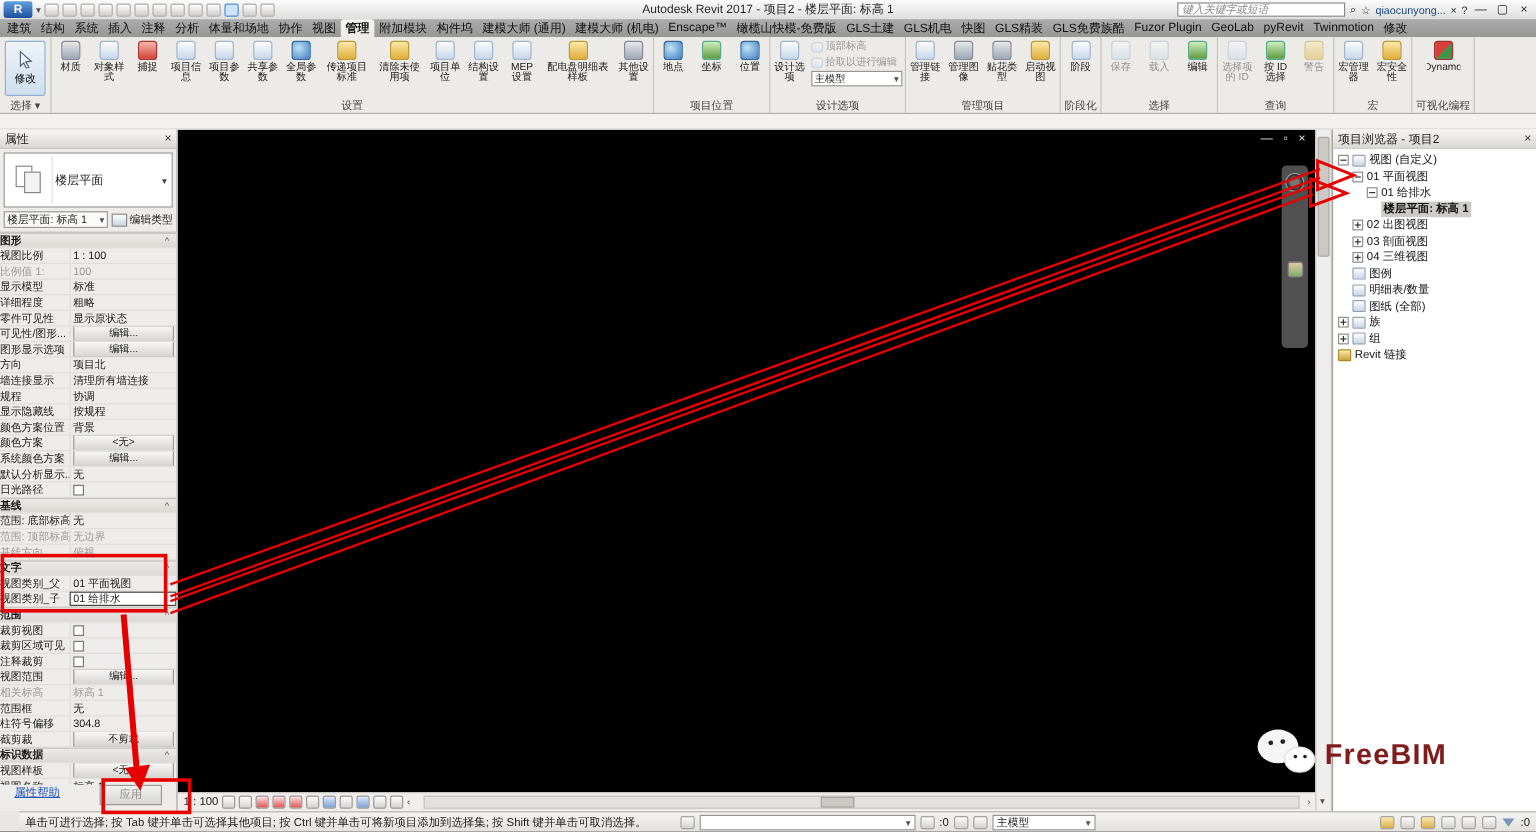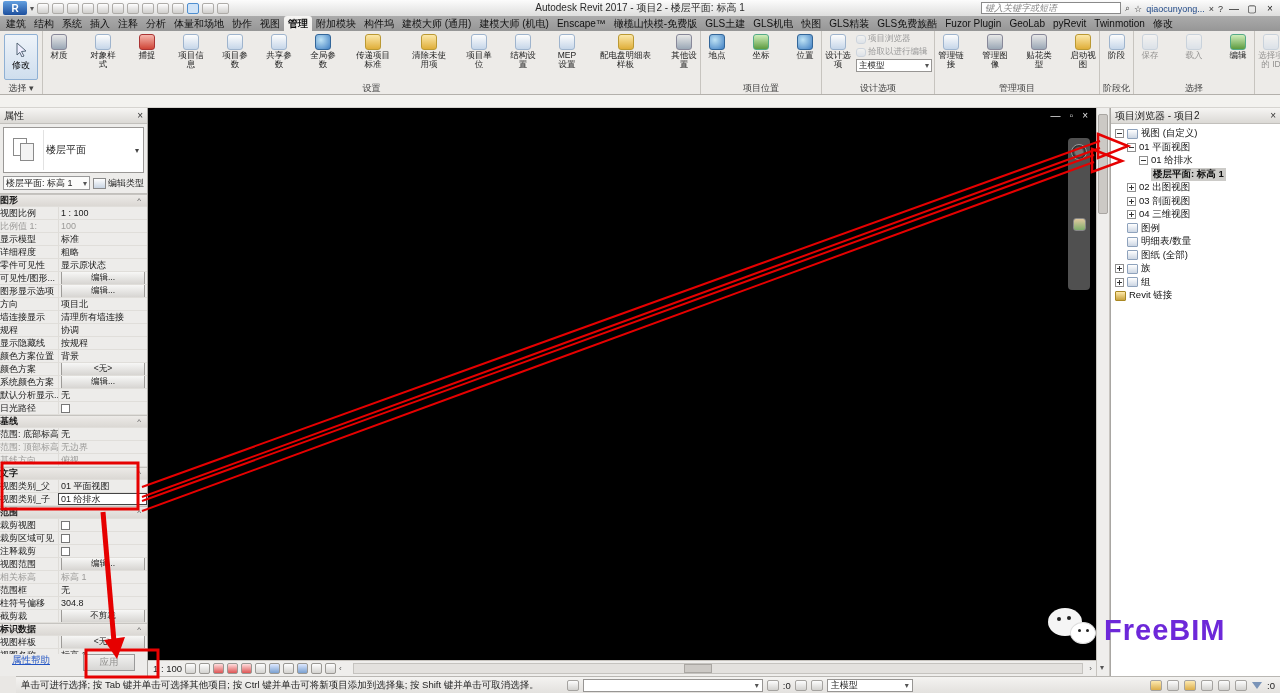--- a/index.html
+++ b/index.html
@@ -15,21 +15,21 @@
 .ticn{font-size:9px;color:#333}
 .user{color:#224a88}
 .winbtn{width:14px;text-align:center;color:#222;font-size:10px}
 
 .tabbar{position:absolute;top:16px;height:15px;left:0;right:0;background:linear-gradient(#ababab,#969696);display:flex;align-items:stretch;font-size:10px;color:#111;padding-left:2px;z-index:5;white-space:nowrap}
 .tab{padding:4px 4px;display:flex;align-items:center}
 .tab.active{background:linear-gradient(#f6f5f3,#edebe8);border-radius:3px 3px 0 0;font-weight:bold}
 
 .ribbon{position:absolute;top:31px;left:0;right:0;height:64px;background:#edebe8;display:flex;border-bottom:1px solid #b3b0ab;z-index:5}
 .rgroup{border-right:1px solid #c7c4bf;display:flex;flex-direction:column}
-.rbtns{flex:1;display:flex;justify-content:center;gap:16px;padding:1px 2px 0}
+.rbtns{flex:1;display:flex;justify-content:center;gap:4px;padding:1px 2px 0}
 .rlabel{height:12px;font-size:9px;color:#454545;text-align:center;line-height:12px;white-space:nowrap;padding:0 3px}
 .bb{width:28px;display:flex;flex-direction:column;align-items:center;padding-top:2px;font-size:8.5px;line-height:9px;text-align:center;color:#222;overflow:hidden}
 .bb.w1{width:40px}.bb.w2{width:57px}
 .bicon{width:16px;height:16px;border-radius:3px;margin-bottom:1px;background:linear-gradient(#fdfdfd,#c6d6e9);border:1px solid #9fb4cd;flex:none}
 .ic-red{background:linear-gradient(#f6b6ad,#cf4537);border-color:#a33}
 .ic-green{background:linear-gradient(#cfeebb,#5d9b3f);border-color:#5a8}
 .ic-gold{background:linear-gradient(#fce8a9,#dfae39);border-color:#b93}
 .ic-globe{background:radial-gradient(circle at 35% 35%,#bfe3f5,#3f7ec2);border-color:#369}
 .ic-dyn{background:linear-gradient(135deg,#d8403c 50%,#3f9746 50%);border-color:#933}
 .ic-dark{background:linear-gradient(#e8e8e8,#9aa7b5);border-color:#889}
@@ -106,21 +106,21 @@
 .scombo{height:13px;border:1px solid #979593;background:#fff;display:flex;align-items:center;justify-content:space-between;padding:0 3px;font-size:9px;color:#222}
 .sb-mid{display:flex;align-items:center;gap:4px;margin-left:24px}
 .sb-right{margin-left:auto;display:flex;align-items:center;gap:5px}
 .funnel{width:0;height:0;border-left:5px solid transparent;border-right:5px solid transparent;border-top:7px solid #7a94b8}
 
 .wm{position:absolute;left:1048px;top:606px;z-index:20;display:flex;align-items:center;gap:6px;pointer-events:none}
 .wbub{position:relative;width:50px;height:48px}
 .b1{position:absolute;left:0;top:2px;width:34px;height:28px;border-radius:50%;background:#f5f5f5}
 .b2{position:absolute;left:22px;top:16px;width:26px;height:22px;border-radius:50%;background:#fff;border:1px solid #ddd}
 .e{position:absolute;width:4px;height:4px;border-radius:50%;background:#222}
-.wmtx{font-size:29px;font-weight:bold;color:#6d28d9;letter-spacing:1px}
+.wmtx{font-size:24px;font-weight:bold;color:#7f1d1d;letter-spacing:1px}
 .overlay{position:absolute;left:0;top:0;z-index:50;pointer-events:none}
 </style>
 </head>
 <body>
 
 <div class="titlebar">
   <div class="rlogo">R</div>
   <span class="car">▾</span>
   <div class="qicon"></div>
   <div class="qicon"></div>
@@ -272,21 +272,21 @@
     <div style="display:flex;flex:1">
       <div class="rbtns">
         <div class="bb">
             <span class="bicon"></span>
             <span>设计选项</span>
           </div>
       </div>
       <div class="dcol">
         <div class="drow">
             <span class="bicon" style="opacity:.4"></span>
-            <span>项目浏览器</span>
+            <span>顶部标高</span>
           </div>
         <div class="drow">
             <span class="bicon" style="opacity:.4"></span>
             <span>拾取以进行编辑</span>
           </div>
         <div class="combo">
             <span>主模型</span>
             <span class="car">▾</span>
           </div>
       </div>

